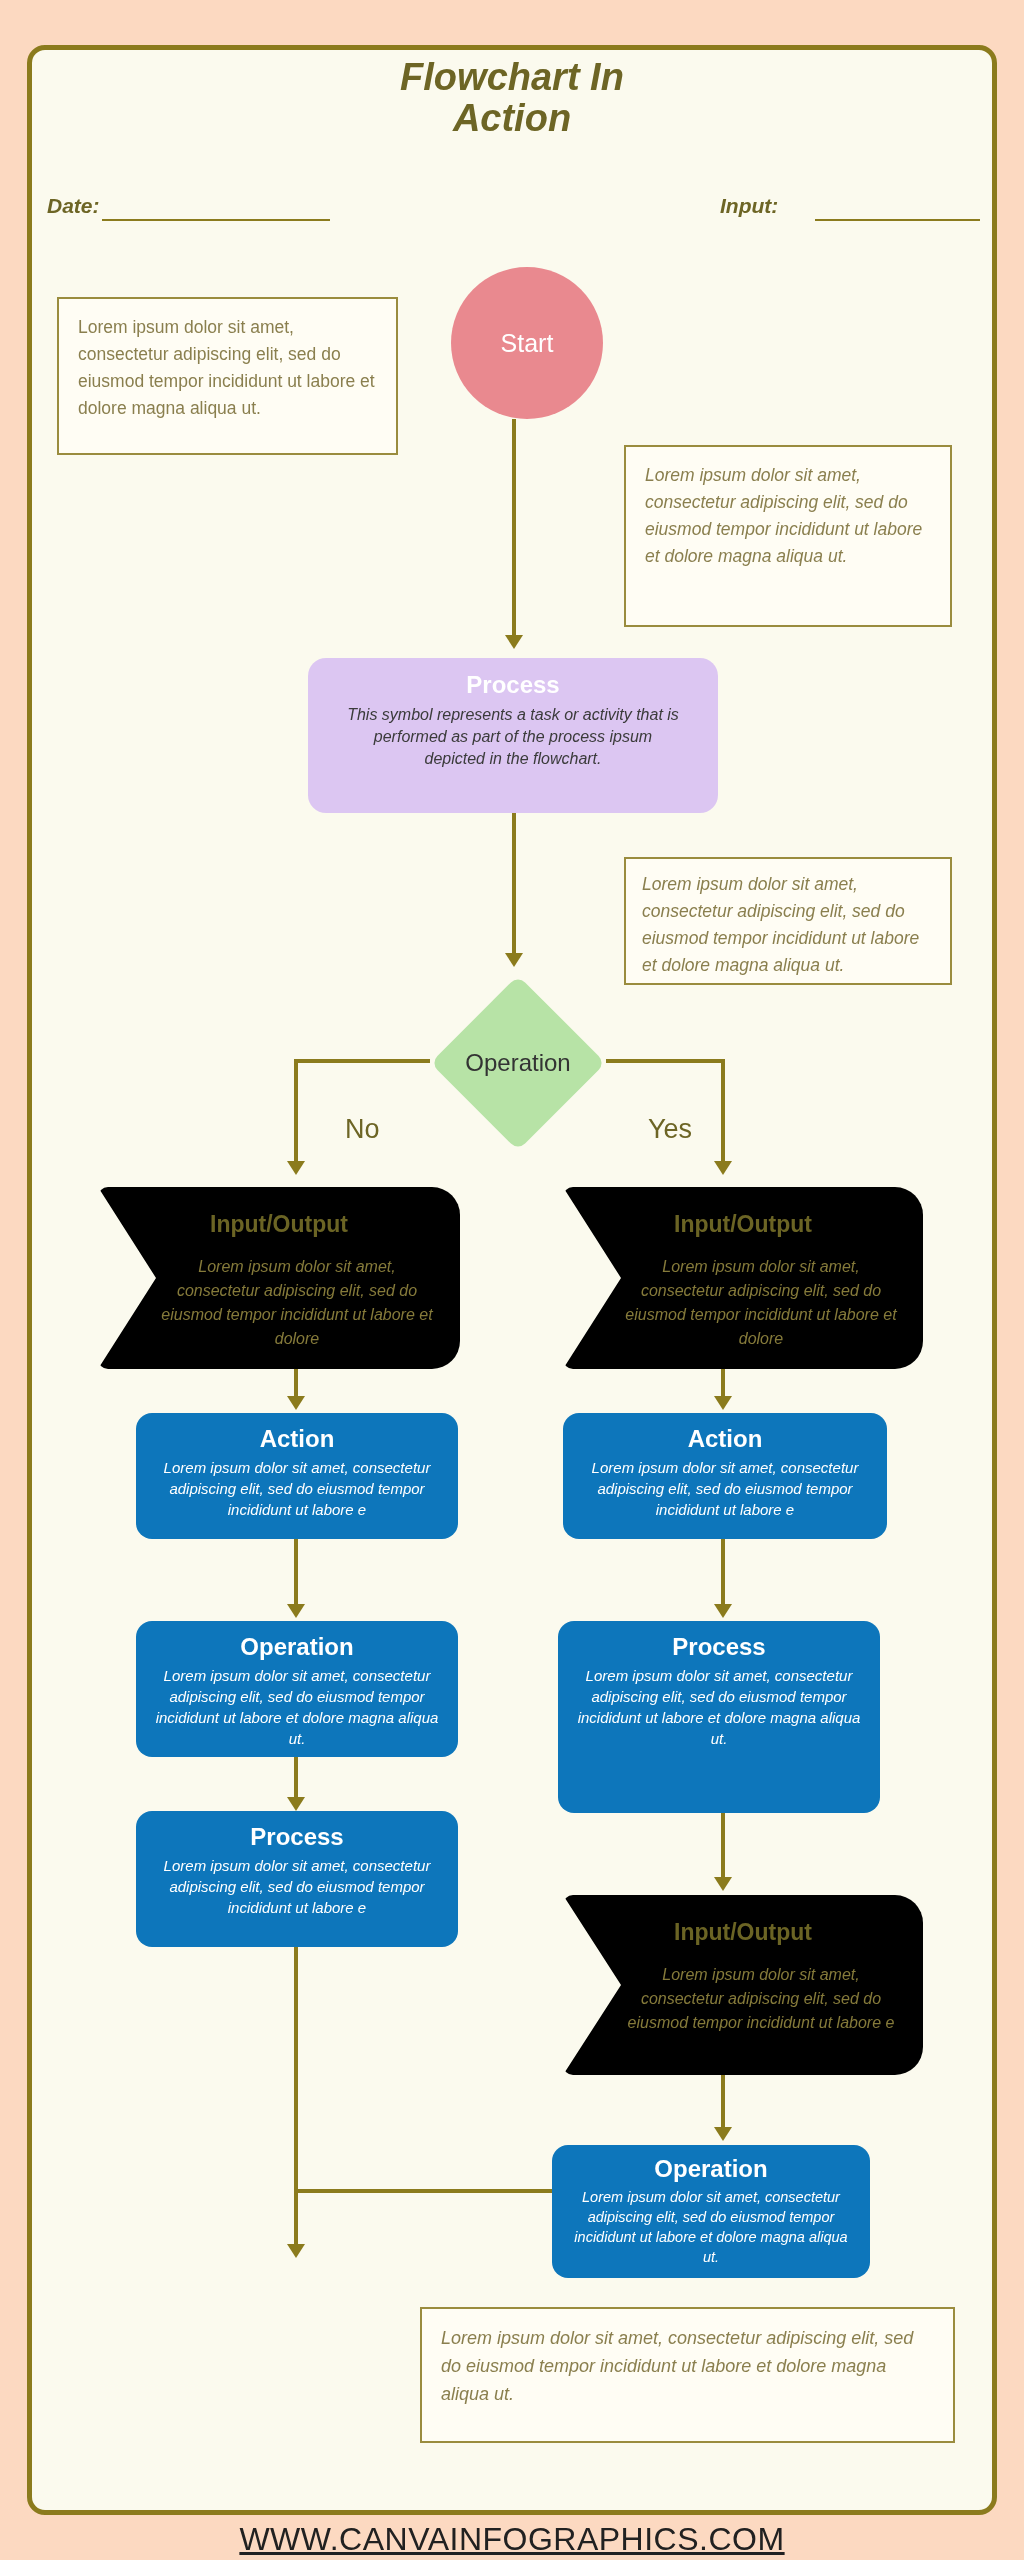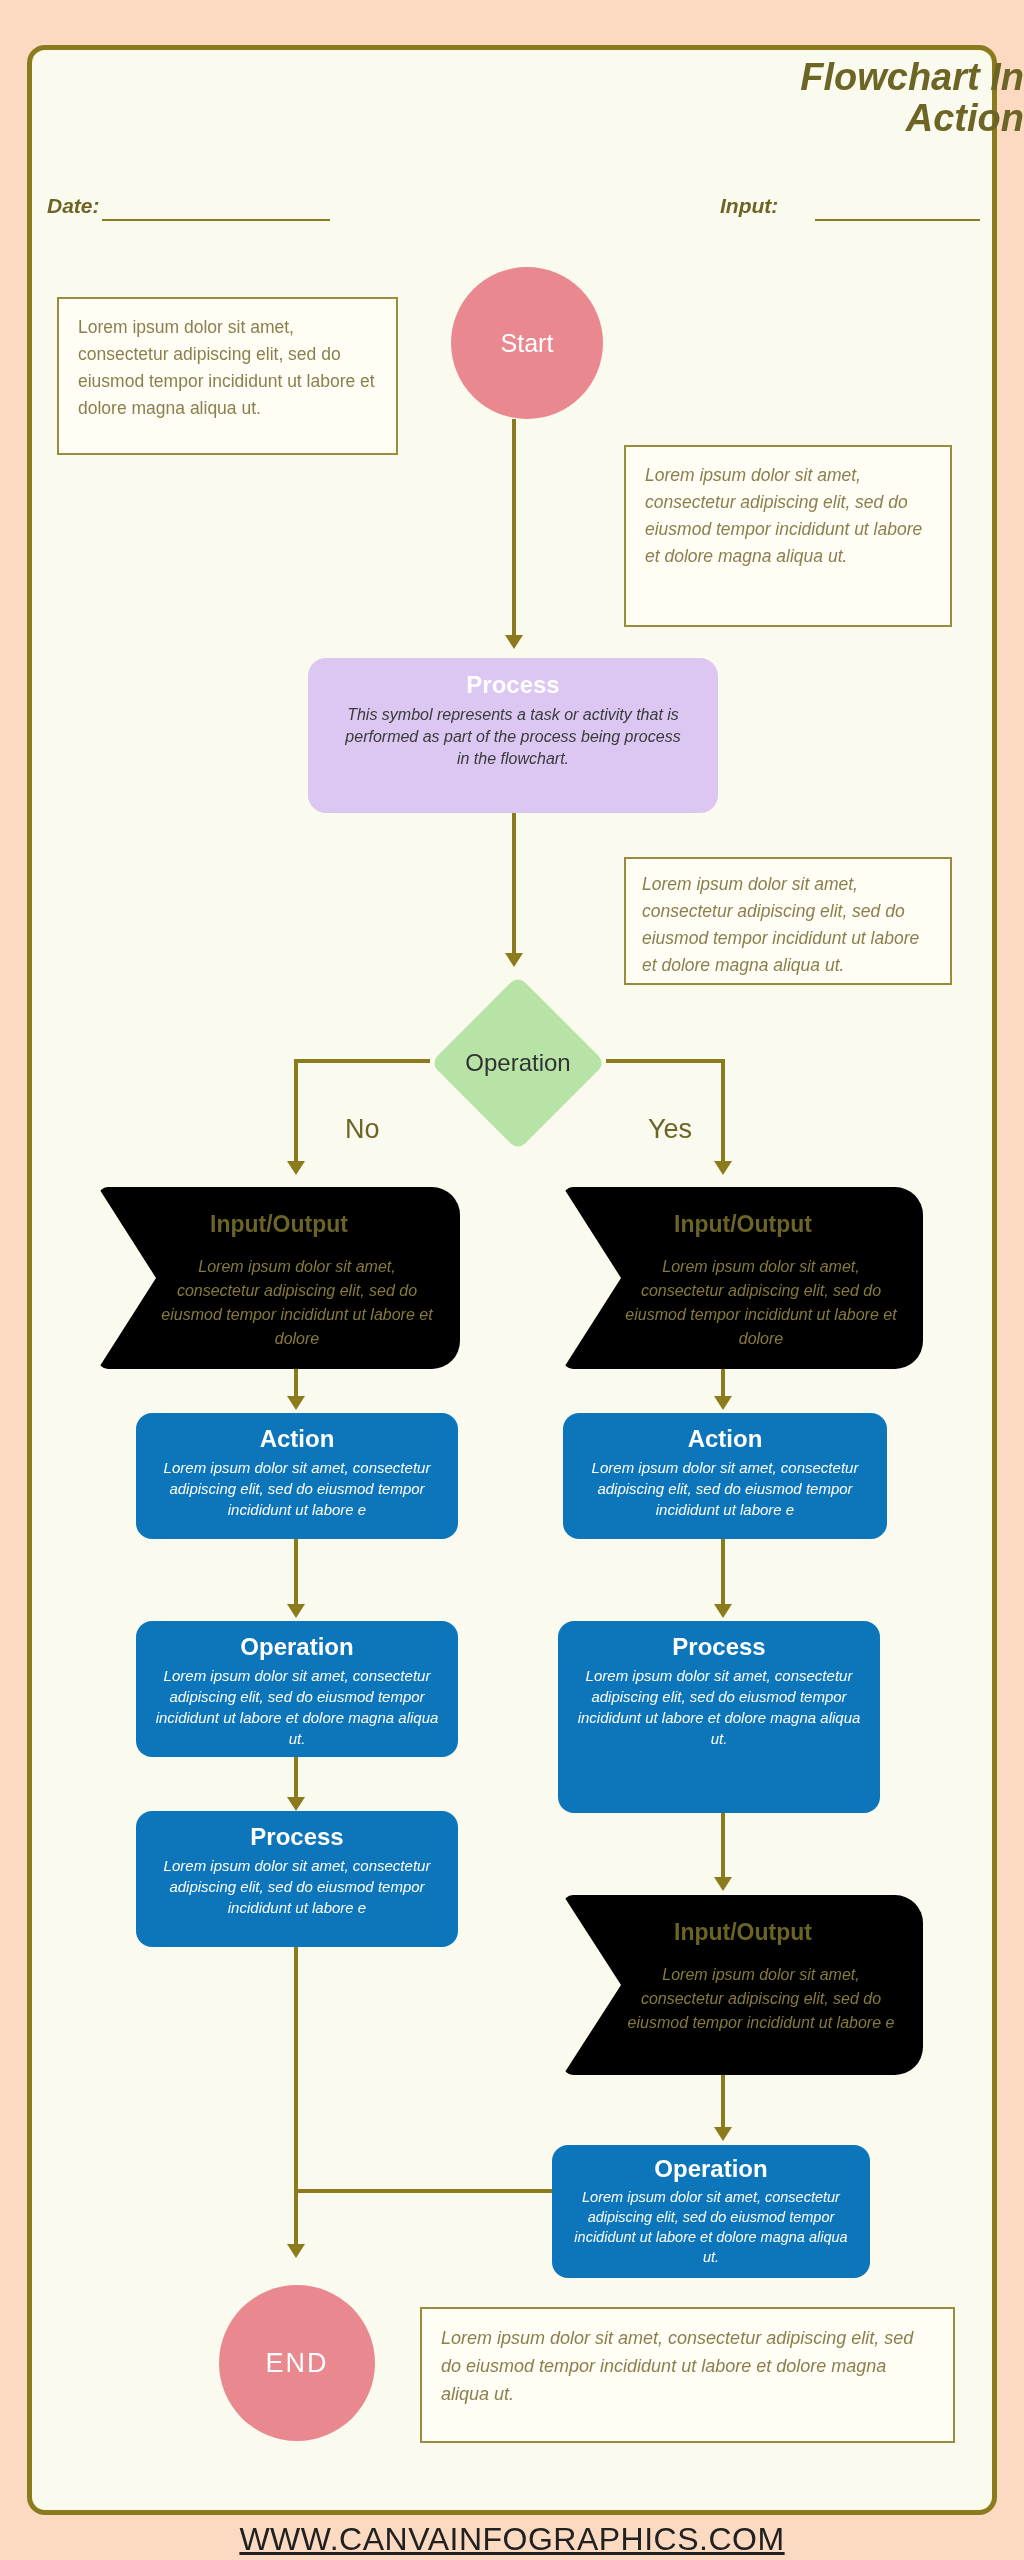--- a/index.html
+++ b/index.html
@@ -1,20 +1,20 @@
 <!DOCTYPE html>
 <html><head>
 <meta charset="utf-8">
 <style>
   html,body{margin:0;padding:0;}
   body{font-family:"Liberation Sans", sans-serif;}
   #canvas{position:relative;width:1024px;height:2560px;background:#fcd9c1;overflow:hidden;}
   .card{position:absolute;left:27px;top:45px;width:970px;height:2470px;box-sizing:border-box;
         background:#fbfaee;border:5px solid #8b7b1d;border-radius:18px;}
-  .title{position:absolute;left:0;top:57px;width:100%;text-align:right;
+  .title{position:absolute;left:0;top:57px;width:100%;text-align:center;
          font-size:38px;line-height:41px;font-weight:bold;font-style:italic;color:#6d6525;}
   .fieldlabel{position:absolute;font-size:21px;font-weight:bold;font-style:italic;color:#6d6525;}
   .rule{position:absolute;height:2px;background:#8b7b1d;}
   .note{position:absolute;background:#fffdf4;border:2px solid #9a8c3e;box-sizing:border-box;
         color:#8a7f4e;font-size:17.5px;line-height:27px;padding:15px 19px;}
   .note.it{font-style:italic;}
   .circle{position:absolute;border-radius:50%;background:#e9898f;color:#ffffff;
           display:flex;align-items:center;justify-content:center;font-size:25px;}
   .pbox{position:absolute;background:#dcc6f2;border-radius:18px;text-align:center;box-sizing:border-box;padding-top:13px;}
   .pbox .t{font-size:24px;font-weight:bold;color:#ffffff;margin-bottom:5px;}
@@ -62,21 +62,21 @@
 
   <div class="circle" style="left:451px;top:267px;width:152px;height:152px;text-align:right;">
     <span>Start</span>
   </div>
 
   <div class="vline" style="left:512px;top:419px;height:216px;"></div>
   <div class="ahead" style="left:505px;top:635px;"></div>
 
   <div class="pbox" style="left:308px;top:658px;width:410px;height:155px;">
     <div class="t">Process</div>
-    <div class="b">This symbol represents a task or activity that is performed as part of the process being process in the flowchart.</div>
+    <div class="b">This symbol represents a task or activity that is performed as part of the process ipsum depicted in the flowchart.</div>
   </div>
 
   <div class="vline" style="left:512px;top:813px;height:140px;"></div>
   <div class="ahead" style="left:505px;top:953px;"></div>
 
   <div class="diamond"></div>
   <div class="diamond-label">Operation</div>
 
   <div class="hline" style="left:294px;top:1059px;width:136px;"></div>
   <div class="vline" style="left:294px;top:1059px;height:102px;"></div>
@@ -151,21 +151,18 @@
 
   <div class="blue" style="left:552px;top:2145px;width:318px;height:133px;padding-top:10px;">
     <div class="t">Operation</div>
     <div class="b" style="font-size:14.5px;line-height:20px;">Lorem ipsum dolor sit amet, consectetur adipiscing elit, sed do eiusmod tempor incididunt ut labore et dolore magna aliqua ut.</div>
   </div>
 
   <div class="vline" style="left:294px;top:1947px;height:297px;"></div>
   <div class="hline" style="left:294px;top:2189px;width:258px;"></div>
   <div class="ahead" style="left:287px;top:2244px;"></div>
 
-  <div class="circle" style="left:219px;top:2285px;width:156px;height:156px;font-size:27px;letter-spacing:2px;">
-    <span>END</span>
-  </div>
 
   <div class="footer">
     <a href="#">WWW.CANVAINFOGRAPHICS.COM</a>
   </div>
 
 </div>
 
 </body></html>

